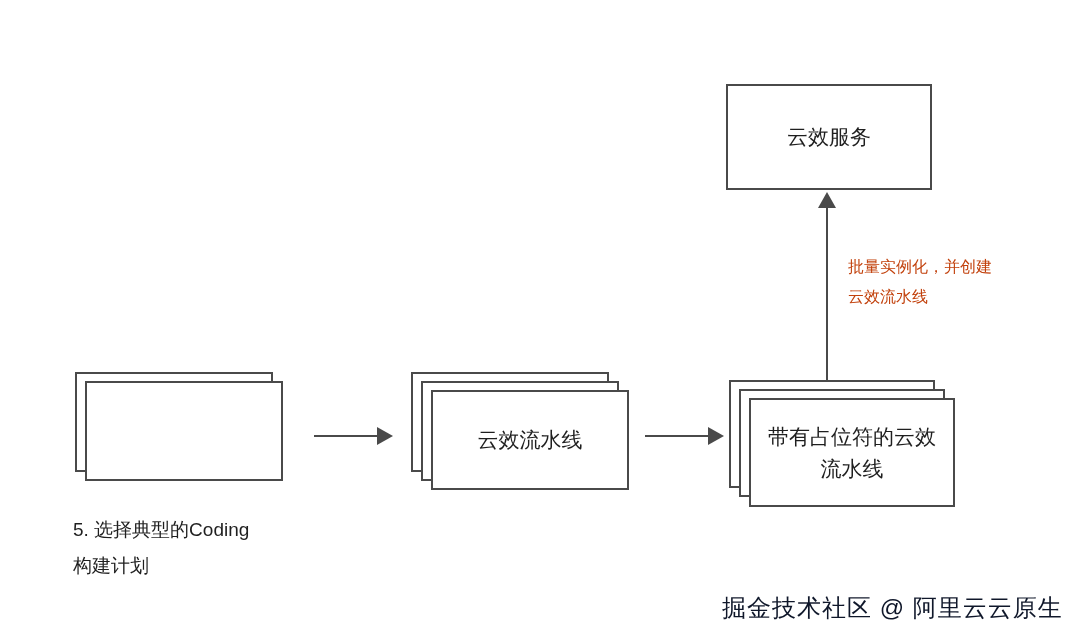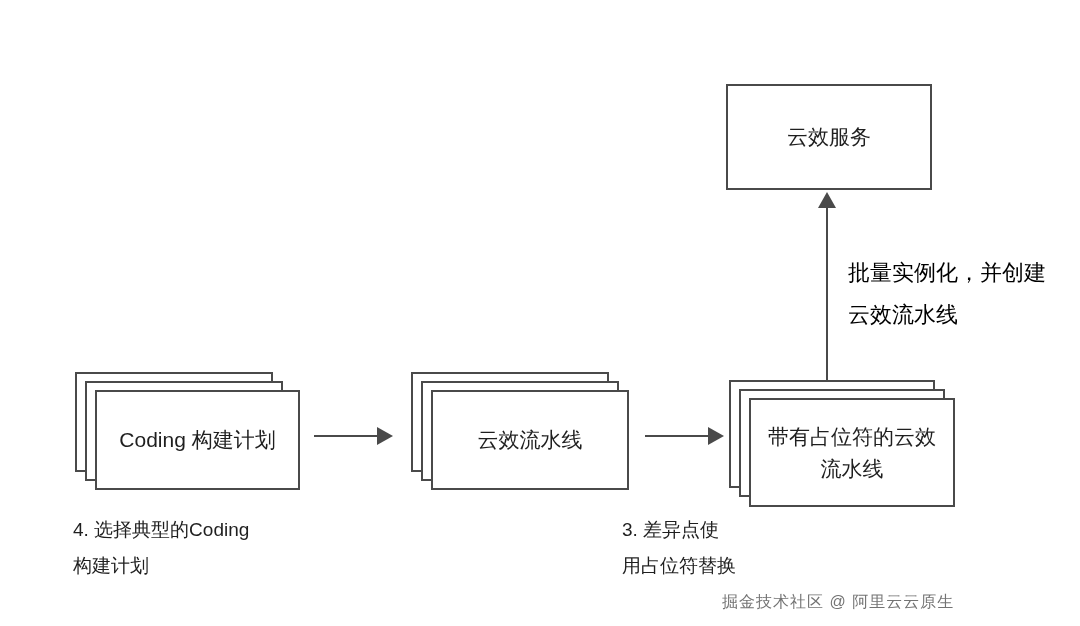--- a/index.html
+++ b/index.html
@@ -57,65 +57,62 @@
   }
   .caption {
     position: absolute;
     color: #1f1f1f;
     font-size: 19px;
     line-height: 1.9;
     white-space: pre-line;
   }
   .annotation {
     position: absolute;
-    color: #000000;
-    font-size: 22px;
+    color: #c2410c;
+    font-size: 16px;
     line-height: 1.9;
     white-space: pre-line;
   }
   .watermark {
     position: absolute;
-    color: #737373;
-    font-size: 16px;
+    color: #0f172a;
+    font-size: 24px;
     letter-spacing: 1px;
     white-space: nowrap;
   }
 </style>
 </head>
 <body>
 
 <div id="canvas">
 
   <div class="box" style="left:726px; top:84px; width:206px; height:106px;">云效服务</div>
 
   <div class="arrow-line" style="left:826px; top:205px; width:2px; height:175px;"></div>
   <div class="arrow-head-up" style="left:818px; top:192px;"></div>
 
   <div class="annotation" style="left:848px; top:252px; width:230px;">批量实例化，并创建
 云效流水线</div>
 
   <div class="stack-back" style="left:75px; top:372px; width:198px; height:100px;"></div>
   <div class="stack-back" style="left:85px; top:381px; width:198px; height:100px;"></div>
-  <div class="box" style="left:95px; top:390px; width:205px; height:100px;">Coding 构建计划</div>
 
   <div class="arrow-line" style="left:314px; top:435px; width:64px; height:2px;"></div>
   <div class="arrow-head-right" style="left:377px; top:427px;"></div>
 
   <div class="stack-back" style="left:411px; top:372px; width:198px; height:100px;"></div>
   <div class="stack-back" style="left:421px; top:381px; width:198px; height:100px;"></div>
   <div class="box" style="left:431px; top:390px; width:198px; height:100px;">云效流水线</div>
 
   <div class="arrow-line" style="left:645px; top:435px; width:64px; height:2px;"></div>
   <div class="arrow-head-right" style="left:708px; top:427px;"></div>
 
   <div class="stack-back" style="left:729px; top:380px; width:206px; height:108px;"></div>
   <div class="stack-back" style="left:739px; top:389px; width:206px; height:108px;"></div>
   <div class="box" style="left:749px; top:398px; width:206px; height:109px;">带有占位符的云效
 流水线</div>
 
-  <div class="caption" style="left:73px; top:512px; width:220px;">4. 选择典型的Coding
+  <div class="caption" style="left:73px; top:512px; width:220px;">5. 选择典型的Coding
 构建计划</div>
-  <div class="caption" style="left:622px; top:512px; width:200px;">3. 差异点使
-用占位符替换</div>
 
   <div class="watermark" style="left:722px; top:592px;">掘金技术社区 @ 阿里云云原生</div>
 
 </div>
 
 </body></html>

